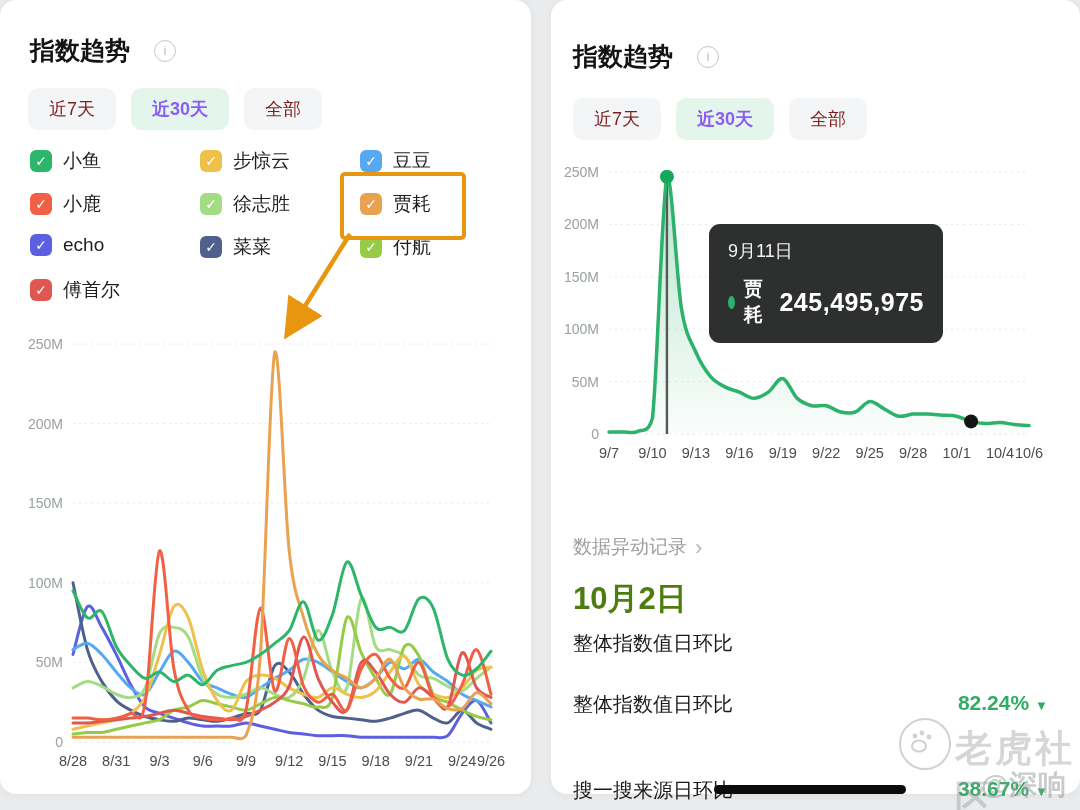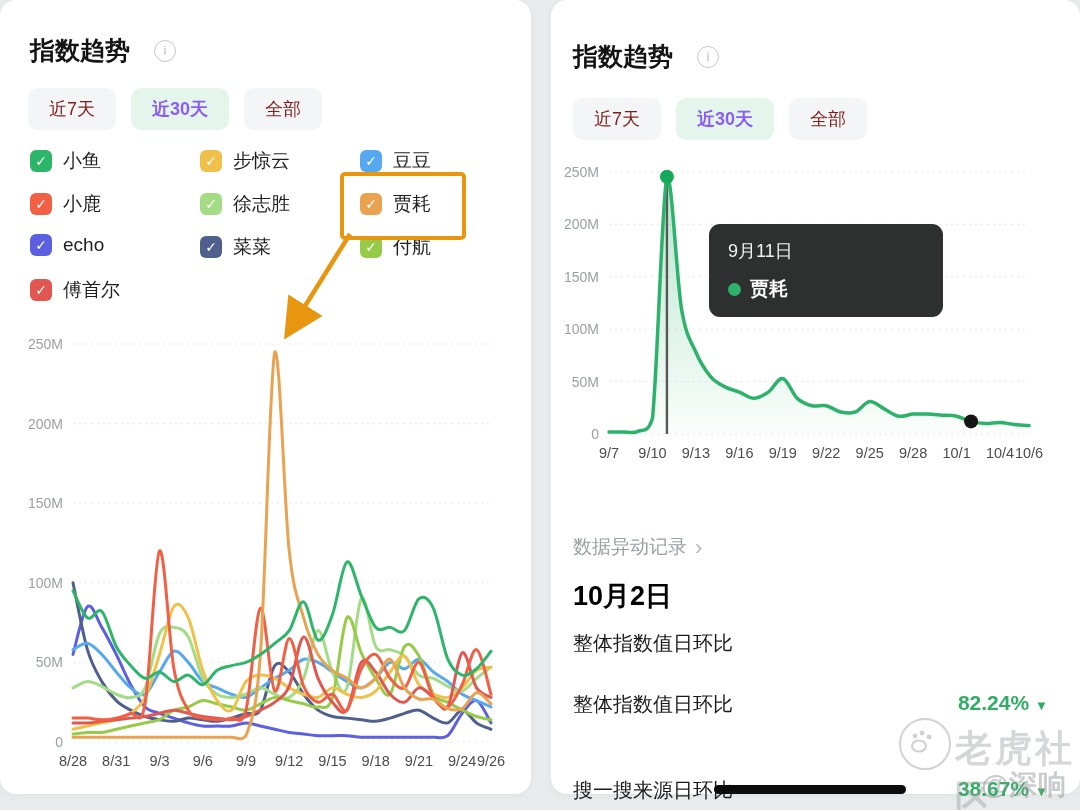--- a/index.html
+++ b/index.html
@@ -37,21 +37,21 @@
   .tooltip{position:absolute;left:158px;top:224px;width:234px;box-sizing:border-box;
     background:rgba(29,32,30,.93);border-radius:11px;padding:15px 19px;color:#fff;z-index:5;}
   .tt-date{font-size:18px;color:#f2f2f2;margin-bottom:13px;}
   .tt-row{display:flex;align-items:center;}
   .tt-dot{width:13px;height:13px;border-radius:50%;background:#2cb26b;margin-right:9px;}
   .tt-name{font-size:19px;font-weight:600;}
   .tt-value{font-size:25px;font-weight:700;margin-left:16px;letter-spacing:.5px;}
 
   .anomaly-link{position:absolute;left:22px;top:534px;font-size:19px;color:#9b9fa1;cursor:pointer;display:flex;align-items:center;gap:8px;}
   .chev{font-size:22px;color:#b4b8ba;line-height:19px;}
-  .anomaly-date{position:absolute;left:22px;top:578px;font-size:27px;font-weight:700;color:#000000;}
+  .anomaly-date{position:absolute;left:22px;top:578px;font-size:31px;font-weight:700;color:#4d7c0f;}
 
   .stat-row{position:absolute;left:22px;right:32px;display:flex;justify-content:space-between;align-items:flex-start;}
   .stat-label{font-size:20px;color:#1b1b1b;}
   .stat-value{color:#2fae63;font-size:21px;font-weight:600;white-space:nowrap;}
   .stat-row.big .stat-value{font-size:31px;font-weight:700;}
   .tri{font-size:.62em;margin-left:6px;}
 
   .redact{position:absolute;left:163px;top:785px;width:192px;height:9px;background:#0c0c0c;border-radius:5px;}
 
   .watermark{position:absolute;pointer-events:none;z-index:9;}
@@ -211,20 +211,21 @@
       <text x="405.58620689655174" y="300" text-anchor="middle" font-size="14.5" fill="#4c4c4c">10/1</text>
       <text x="449.0344827586207" y="300" text-anchor="middle" font-size="14.5" fill="#4c4c4c">10/4</text>
       <text x="478" y="300" text-anchor="middle" font-size="14.5" fill="#4c4c4c">10/6</text>
     </svg>
 
   <div class="tooltip">
     <div class="tt-date">9月11日</div>
     <div class="tt-row">
       <span class="tt-dot"></span>
       <span class="tt-name">贾耗</span>
+      <span class="tt-value">245,495,975</span>
     </div>
   </div>
 
   <div class="anomaly-link">
     <span>数据异动记录</span>
     <span class="chev">›</span>
   </div>
 
   <div class="anomaly-date">10月2日</div>
 

